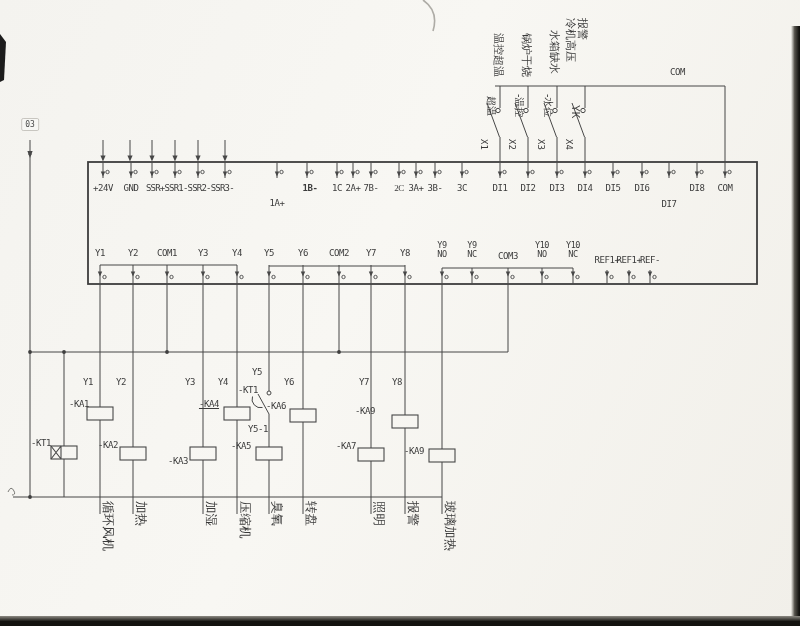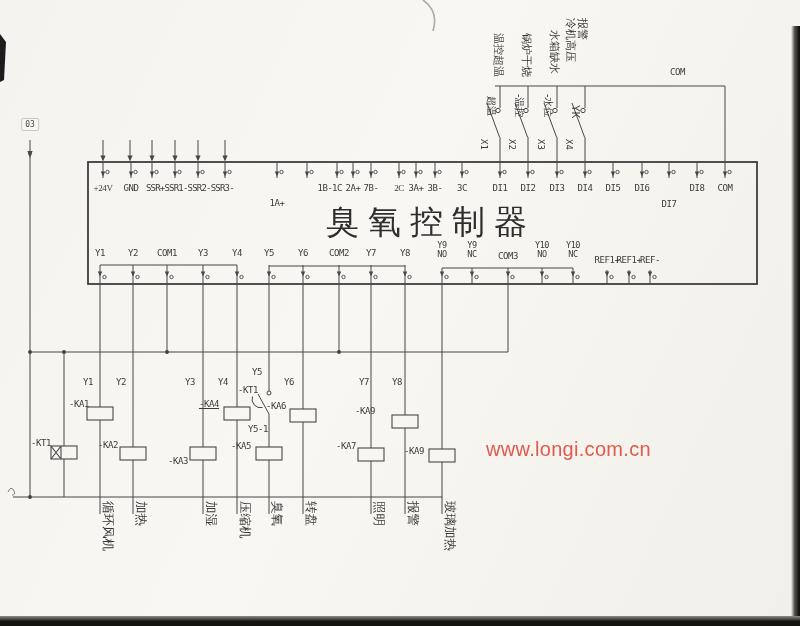--- a/index.html
+++ b/index.html
@@ -238,48 +238,46 @@
         <circle cx="654.5" cy="277" r="1.7" fill="none" stroke="#474747" stroke-width="0.9"></circle>
         <polygon points="100.4,155.5 105.6,155.5 103,161.5" fill="#474747"></polygon>
         <polygon points="127.4,155.5 132.6,155.5 130,161.5" fill="#474747"></polygon>
         <polygon points="149.4,155.5 154.6,155.5 152,161.5" fill="#474747"></polygon>
         <polygon points="172.4,155.5 177.6,155.5 175,161.5" fill="#474747"></polygon>
         <polygon points="195.4,155.5 200.6,155.5 198,161.5" fill="#474747"></polygon>
         <polygon points="222.4,155.5 227.6,155.5 225,161.5" fill="#474747"></polygon>
       </g>
   </svg>
 
-  <div class="site">www.longi.com.cn</div>
-
-  <div class="ctl-title">臭氧控制器</div>
+
 
   <div class="ref03">03</div>
   <div class="tL" style="left:670px;top:67px;">COM</div>
 
   <div class="rot r11" style="left:505px;top:33px;">温控超温</div>
   <div class="rot r11" style="left:533px;top:33px;">锅炉干烧</div>
   <div class="rot r11" style="left:561px;top:30px;">水箱缺水</div>
   <div class="rot r11" style="left:577px;top:18px;">冷机高压</div>
   <div class="rot r11" style="left:589px;top:18px;">报警</div>
 
   <div class="rot r10" style="left:497px;top:96px;">超温</div>
   <div class="rot r10" style="left:525px;top:94px;">-温控</div>
   <div class="rot r10" style="left:554px;top:94px;">-水位</div>
   <div class="rot r10" style="left:581px;top:105px;">YK</div>
 
   <div class="rot r9" style="left:489px;top:139px;">X1</div>
   <div class="rot r9" style="left:517px;top:139px;">X2</div>
   <div class="rot r9" style="left:546px;top:139px;">X3</div>
   <div class="rot r9" style="left:574px;top:139px;">X4</div>
 
-  <div class="t" style="left:103px;top:183px;font-family:Liberation Serif, serif;">+24V</div>
+  <div class="t" style="left:103px;top:183px;">+24V</div>
   <div class="t" style="left:131px;top:183px;">GND</div>
   <div class="tL" style="left:146px;top:183px;letter-spacing:-0.8px;">SSR+SSR1-SSR2-SSR3-</div>
   <div class="t" style="left:277px;top:198px;text-align:right;">1A+</div>
-  <div class="t" style="left:325px;top:183px;">1B-</div>
+  <div class="t" style="left:310px;top:183px;font-weight:bold;">1B-</div>
   <div class="t" style="left:337px;top:183px;">1C</div>
   <div class="t" style="left:353px;top:183px;">2A+</div>
   <div class="t" style="left:371px;top:183px;">7B-</div>
   <div class="t" style="left:399px;top:183px;font-family:Liberation Serif, serif;">2C</div>
   <div class="t" style="left:416px;top:183px;">3A+</div>
   <div class="t" style="left:435px;top:183px;">3B-</div>
   <div class="t" style="left:462px;top:183px;">3C</div>
   <div class="t" style="left:500px;top:183px;">DI1</div>
   <div class="t" style="left:528px;top:183px;">DI2</div>
   <div class="t" style="left:557px;top:183px;">DI3</div>

